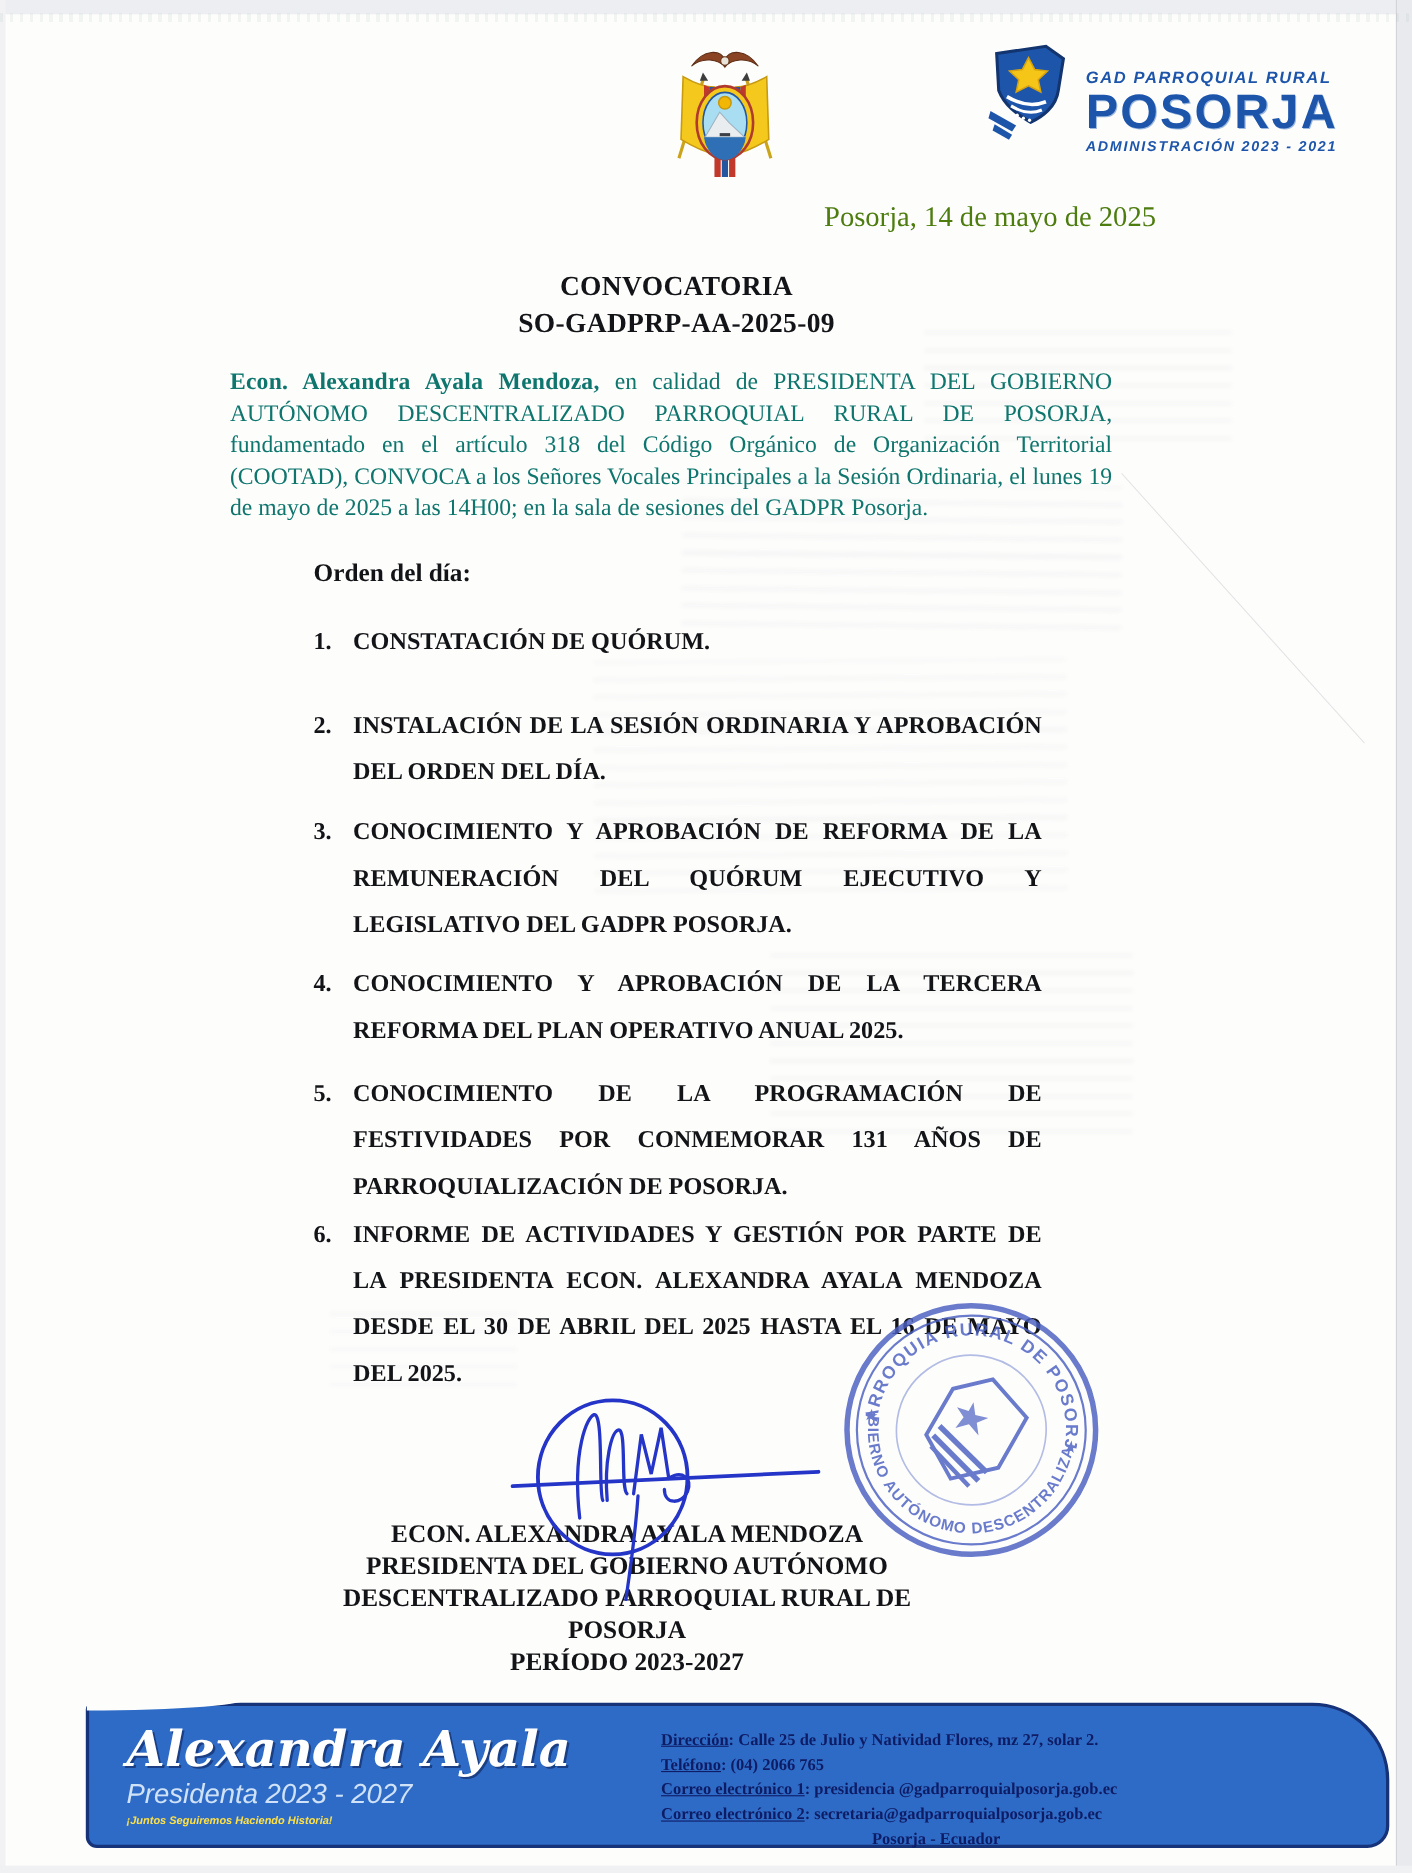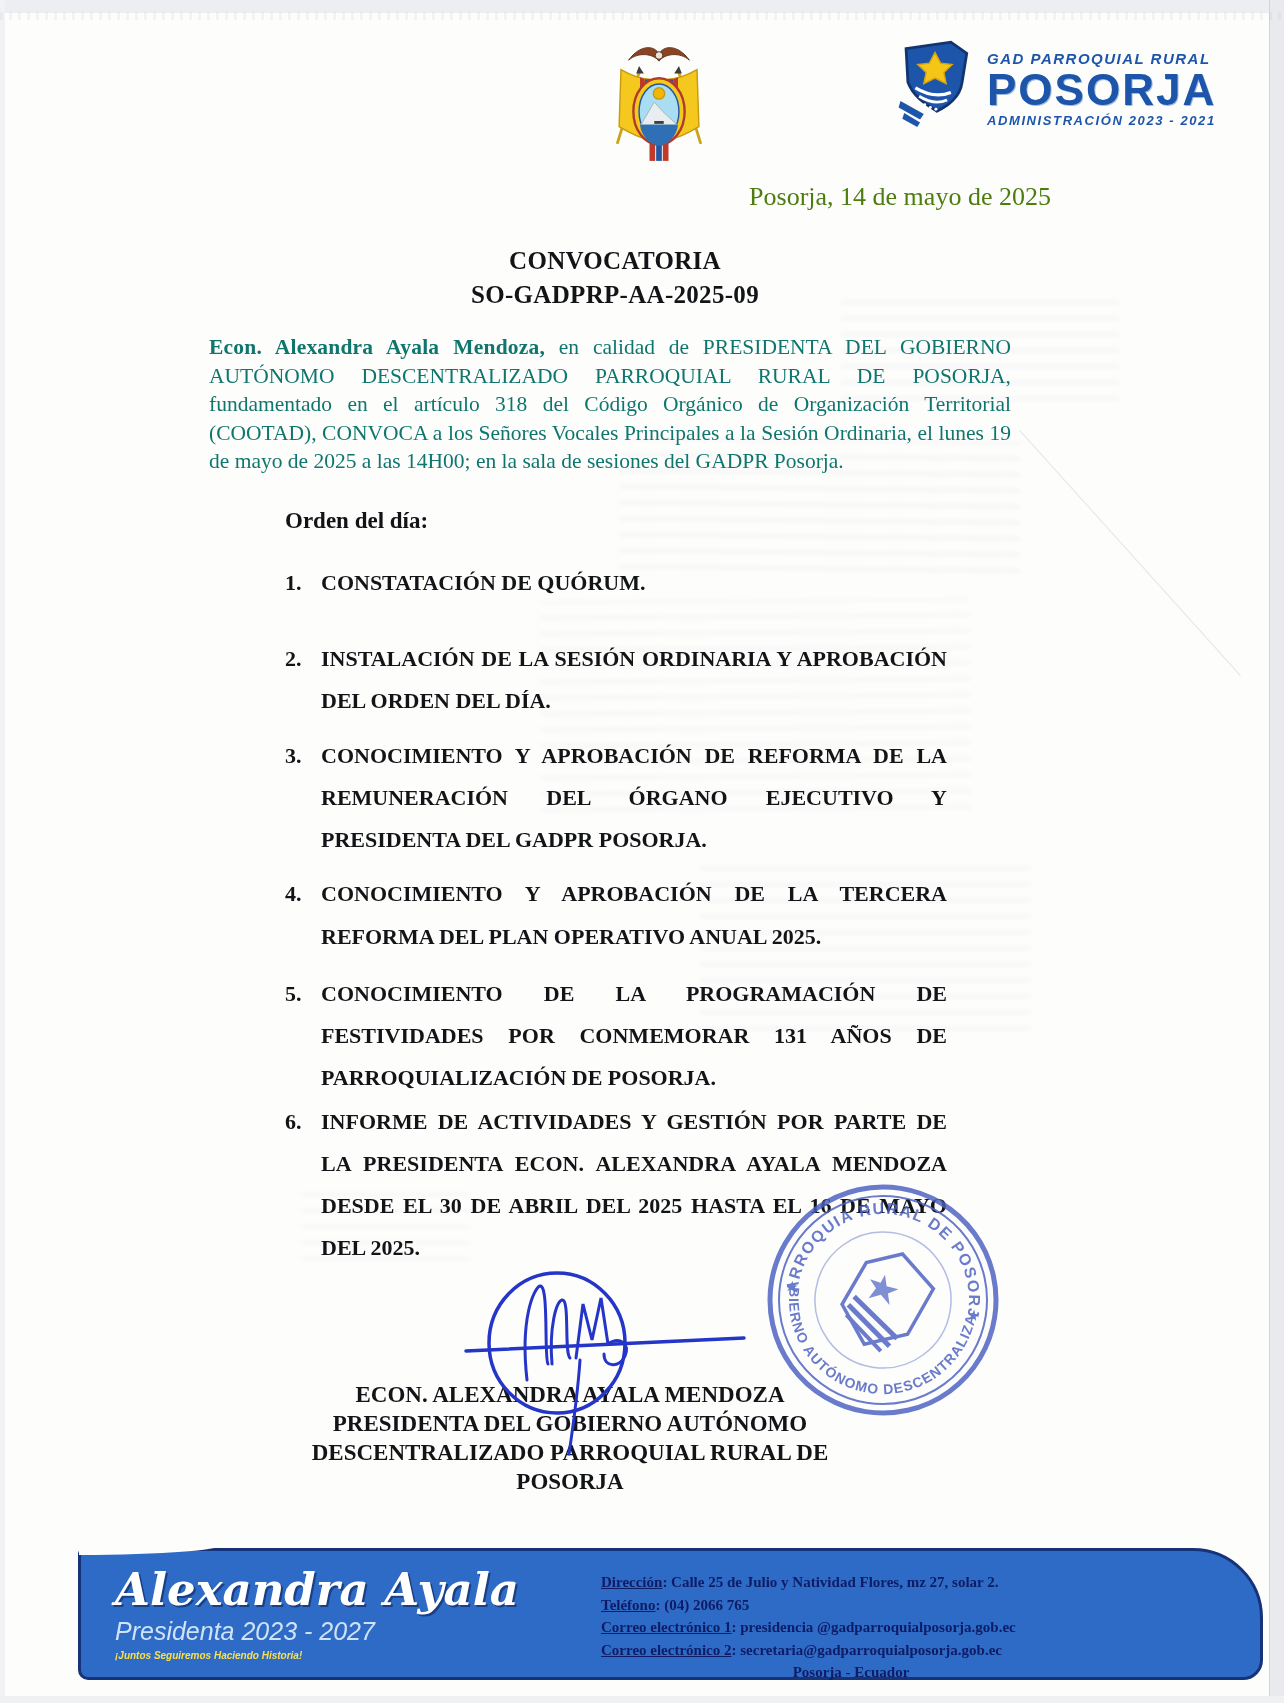--- a/index.html
+++ b/index.html
@@ -27,21 +27,21 @@
   .ghost.g3 { left:700px; top:860px;  width:330px; height:170px; opacity:.05; }
   .ghost.g4 { left:840px; top:290px;  width:280px; height:110px; opacity:.05; }
   .ghost.g5 { left:300px; top:1180px; width:170px; height:80px;  opacity:.04; }
   .scratch  { position:absolute; left:1020px; top:430px; width:330px; height:1px;
               background:rgba(90,95,110,.15); transform:rotate(48deg); transform-origin:left top; }
 
   
   .coat { position:absolute; left:602px; top:38px; }
   .logo { position:absolute; left:893px; top:38px; display:flex; align-items:flex-start; }
   .logo-text { margin-left:10px; padding-top:12px; font-family:"Liberation Sans", sans-serif; color:#1d55ab; }
-  .logo-tag  { font-size:15px; font-weight:bold; font-style:italic; letter-spacing:1.5px; white-space:nowrap; }
+  .logo-tag  { font-size:15px; font-weight:bold; font-style:italic; letter-spacing:1.5px; white-space:nowrap;margin-top:12px; }
   .logo-name { font-size:44px; font-weight:bold; letter-spacing:2px; line-height:1.05; color:#1d55ab;
                text-shadow:1px 1px 0 #9db9de; }
   .logo-adm  { font-size:13px; font-weight:bold; font-style:italic; letter-spacing:1.6px; white-space:nowrap; }
 
   .date-line { position:absolute; left:660px; top:182px; width:480px; text-align:center;
                font-size:26px; color:#4d7c0f; }
 
   .title-block { position:absolute; left:215px; top:244px; width:800px; text-align:center;
                  font-weight:bold; font-size:25px; color:#131417; line-height:1.35; letter-spacing:.3px; }
 
@@ -165,21 +165,21 @@
     <div class="item m1">
       <span class="num">1.</span>
       <div class="txt">CONSTATACIÓN DE QUÓRUM.</div>
     </div>
     <div class="item m2">
       <span class="num">2.</span>
       <div class="txt">INSTALACIÓN DE LA SESIÓN ORDINARIA Y APROBACIÓN DEL ORDEN DEL DÍA.</div>
     </div>
     <div class="item m3">
       <span class="num">3.</span>
-      <div class="txt">CONOCIMIENTO Y APROBACIÓN DE REFORMA DE LA REMUNERACIÓN DEL ÓRGANO EJECUTIVO Y PRESIDENTA DEL GADPR POSORJA.</div>
+      <div class="txt">CONOCIMIENTO Y APROBACIÓN DE REFORMA DE LA REMUNERACIÓN DEL QUÓRUM EJECUTIVO Y LEGISLATIVO DEL GADPR POSORJA.</div>
     </div>
     <div class="item m4">
       <span class="num">4.</span>
       <div class="txt">CONOCIMIENTO Y APROBACIÓN DE LA TERCERA REFORMA DEL PLAN OPERATIVO ANUAL 2025.</div>
     </div>
     <div class="item m5">
       <span class="num">5.</span>
       <div class="txt">CONOCIMIENTO DE LA PROGRAMACIÓN DE FESTIVIDADES POR CONMEMORAR 131 AÑOS DE PARROQUIALIZACIÓN DE POSORJA.</div>
     </div>
     <div class="item">
@@ -223,20 +223,21 @@
       <path d="M 128 102 C 126 132 122 162 117 196"></path>
       <path d="M 14 93 L 292 80" stroke-width="3.5"></path>
     </g>
   </svg>
 
   <div class="signer">
     <div>ECON. ALEXANDRA AYALA MENDOZA</div>
     <div>PRESIDENTA DEL GOBIERNO AUTÓNOMO</div>
     <div>DESCENTRALIZADO PARROQUIAL RURAL DE</div>
     <div>POSORJA</div>
+    <div>PERÍODO 2023-2027</div>
   </div>
 
   <div class="banner">
     <div class="banner-left">
       <div class="script-name">Alexandra Ayala</div>
       <div class="script-sub">Presidenta 2023 - 2027</div>
       <div class="script-slogan">¡Juntos Seguiremos Haciendo Historia!</div>
     </div>
     <div class="contacts">
       <div><span class="lbl">Dirección</span><span>: Calle 25 de Julio y Natividad Flores, mz 27, solar 2.</span></div>

